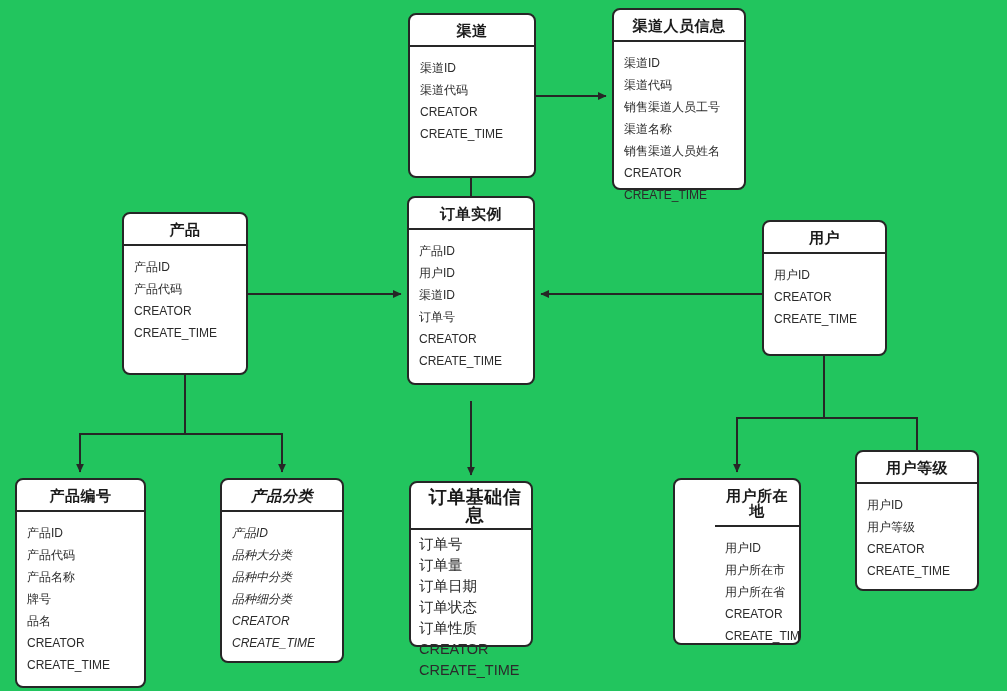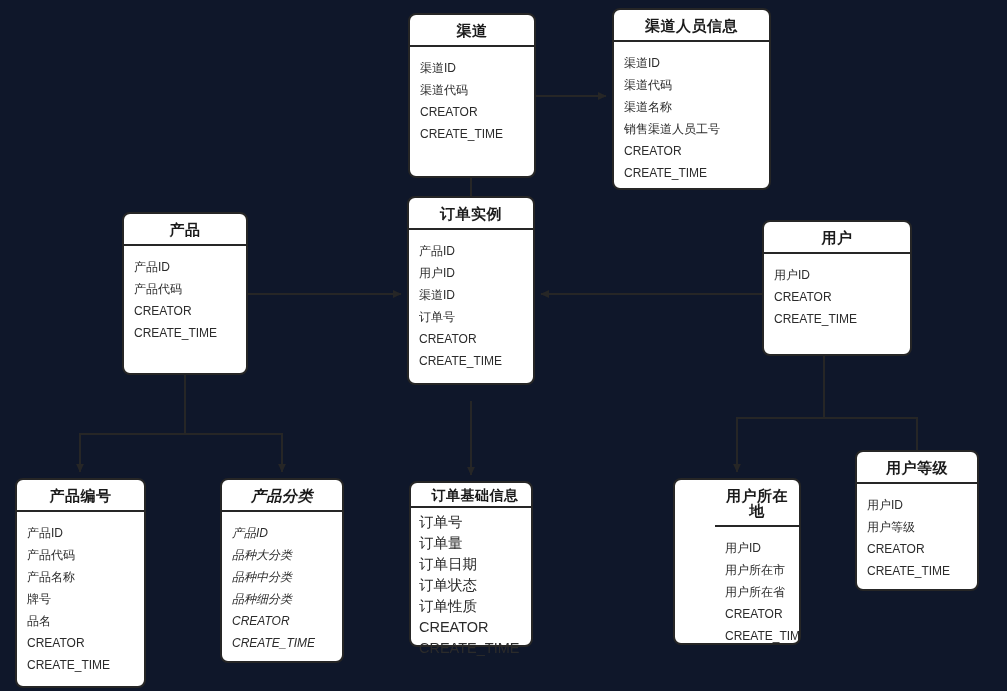--- a/index.html
+++ b/index.html
@@ -4,21 +4,21 @@
 <style>
   html, body {
     margin: 0;
     padding: 0;
     background: #ffffff;
   }
   #canvas {
     position: relative;
     width: 1007px;
     height: 691px;
-    background: #0f172a;
+    background: #22c55e;
     overflow: hidden;
     font-family: "Liberation Sans", "DejaVu Sans", sans-serif;
   }
   #edges {
     position: absolute;
     left: 0;
     top: 0;
     width: 1007px;
     height: 691px;
     pointer-events: none;
@@ -47,21 +47,21 @@
   }
   .attr {
     font-size: 12px;
     color: #2b2b2b;
     line-height: 22px;
     white-space: nowrap;
   }
   
   .entity.compact .entity-title {
     padding: 5px 4px 4px 12px;
-    font-size: 14px;
+    font-size: 18px;
   }
   .entity.compact .entity-attrs {
     padding: 4px 0 0 8px;
   }
   .entity.compact .attr {
     line-height: 21px;
     font-size: 14.5px;
   }
 </style>
 </head>
@@ -89,27 +89,28 @@
   <div id="entity-layer">
       <div class="entity" style="left: 408px; top: 13px; width: 128px; height: 165px;">
         <div class="entity-title">渠道</div>
         <div class="entity-attrs">
           <div class="attr">渠道ID</div>
           <div class="attr">渠道代码</div>
           <div class="attr">CREATOR</div>
           <div class="attr">CREATE_TIME</div>
         </div>
       </div>
-      <div class="entity" style="left: 612px; top: 8px; width: 159px; height: 182px;">
+      <div class="entity" style="left: 612px; top: 8px; width: 134px; height: 182px;">
         <div class="entity-title">渠道人员信息</div>
         <div class="entity-attrs">
           <div class="attr">渠道ID</div>
           <div class="attr">渠道代码</div>
+          <div class="attr">销售渠道人员工号</div>
           <div class="attr">渠道名称</div>
-          <div class="attr">销售渠道人员工号</div>
+          <div class="attr">销售渠道人员姓名</div>
           <div class="attr">CREATOR</div>
           <div class="attr">CREATE_TIME</div>
         </div>
       </div>
       <div class="entity" style="left: 122px; top: 212px; width: 126px; height: 163px;">
         <div class="entity-title">产品</div>
         <div class="entity-attrs">
           <div class="attr">产品ID</div>
           <div class="attr">产品代码</div>
           <div class="attr">CREATOR</div>
@@ -120,21 +121,21 @@
         <div class="entity-title">订单实例</div>
         <div class="entity-attrs">
           <div class="attr">产品ID</div>
           <div class="attr">用户ID</div>
           <div class="attr">渠道ID</div>
           <div class="attr">订单号</div>
           <div class="attr">CREATOR</div>
           <div class="attr">CREATE_TIME</div>
         </div>
       </div>
-      <div class="entity" style="left: 762px; top: 220px; width: 150px; height: 136px;">
+      <div class="entity" style="left: 762px; top: 220px; width: 125px; height: 136px;">
         <div class="entity-title">用户</div>
         <div class="entity-attrs">
           <div class="attr">用户ID</div>
           <div class="attr">CREATOR</div>
           <div class="attr">CREATE_TIME</div>
         </div>
       </div>
       <div class="entity" style="left: 15px; top: 478px; width: 131px; height: 210px;">
         <div class="entity-title">产品编号</div>
         <div class="entity-attrs">

